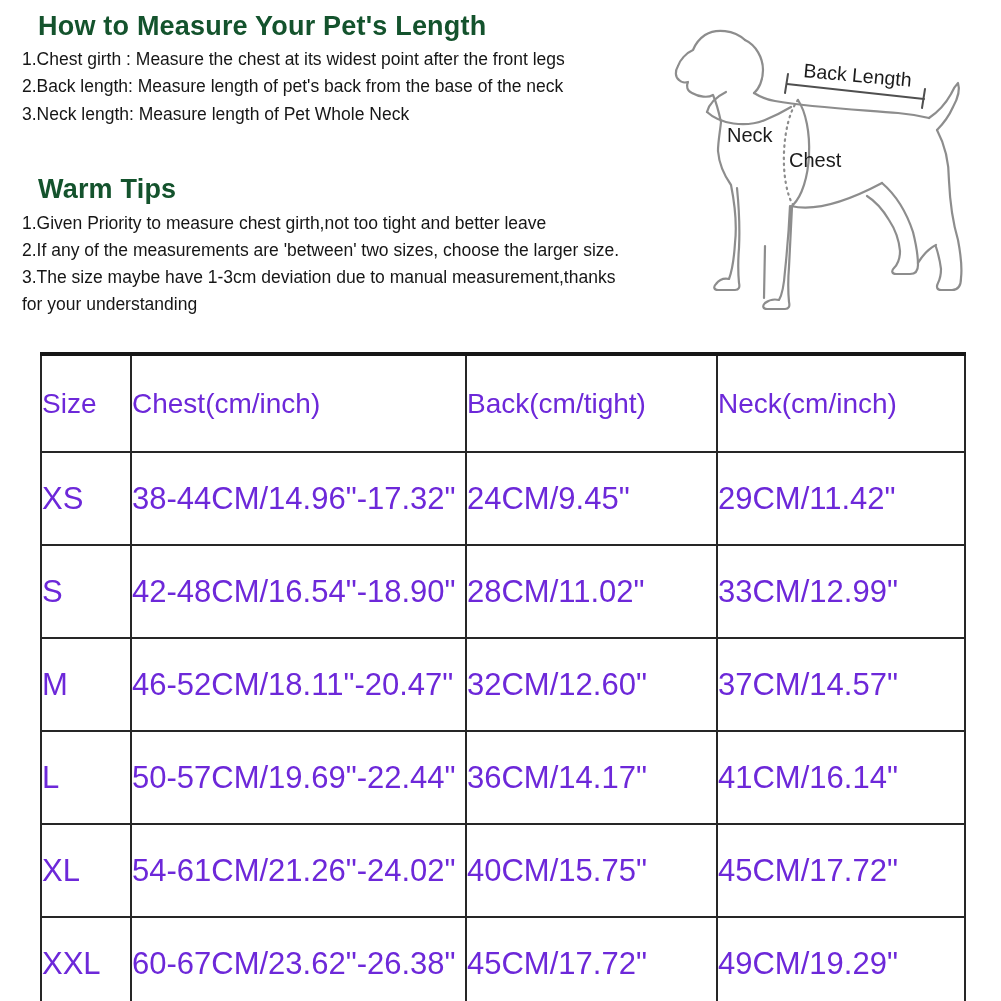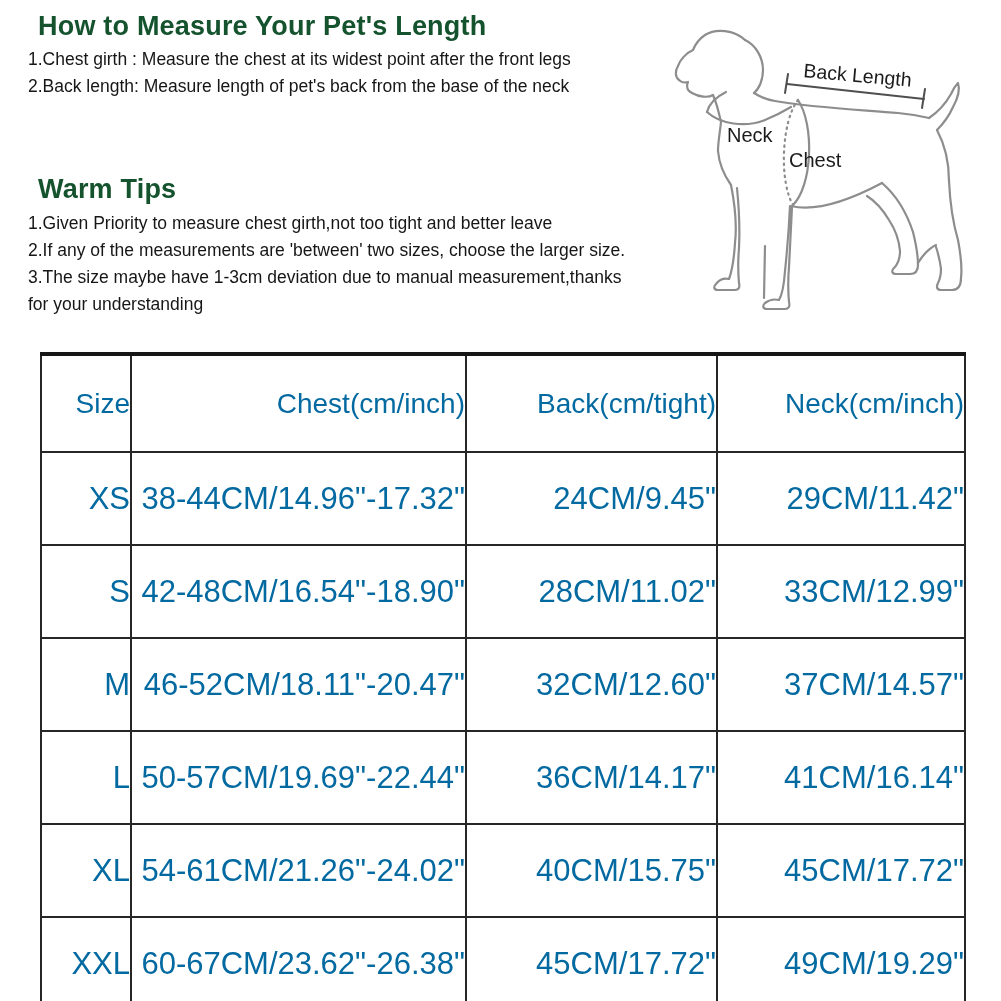--- a/index.html
+++ b/index.html
@@ -6,51 +6,52 @@
   #canvas{
     position:relative;width:1001px;height:1001px;background:#ffffff;
     font-family:"Liberation Sans",sans-serif;color:#141414;overflow:hidden;
   }
   .sec-title{
     position:absolute;left:22px;font-size:27px;font-weight:bold;color:#14532d;
     white-space:nowrap;letter-spacing:.2px;margin-left:16px;
   }
   #howto-title{top:11px;}
   #tips-title{top:174px;}
-  .text-block{position:absolute;left:28px;font-size:17.5px;color:#161616;white-space:nowrap;}
+  .text-block{position:absolute;left:22px;font-size:17.5px;color:#161616;white-space:nowrap;}
   #howto-lines{top:46px;line-height:27.4px;}
   #tips-lines{top:210px;line-height:27px;}
   #dog-diagram{position:absolute;left:650px;top:20px;width:351px;height:330px;}
   #dog-diagram svg{display:block;}
   .sketch{stroke:#8d8d8d;stroke-width:2.2;fill:none;stroke-linecap:round;stroke-linejoin:round;}
   .dim{stroke:#4f4f4f;stroke-width:2;fill:none;stroke-linecap:round;}
   .dog-label{font-family:"Liberation Sans",sans-serif;font-size:20px;fill:#1b1b1b;}
   .dog-label-rot{font-family:"Liberation Sans",sans-serif;font-size:19.5px;fill:#1b1b1b;}
   #size-table{
     position:absolute;left:40px;top:352px;width:924px;
     border-collapse:collapse;table-layout:fixed;
     border-top:4px solid #161616;border-bottom:4px solid #161616;
     border-left:2px solid #262626;border-right:2px solid #262626;
   }
   #size-table th,#size-table td{
-    border:2px solid #262626;text-align:right;vertical-align:middle;
-    color:#0369a1;padding:0;overflow:hidden;white-space:nowrap;
+    border:2px solid #262626;text-align:left;vertical-align:middle;
+    color:#6d28d9;padding:0;overflow:hidden;white-space:nowrap;
   }
   #size-table th{font-weight:normal;font-size:28px;height:95px;}
   #size-table td{font-size:31px;height:91px;}
 </style>
 </head>
 <body>
 
 <div id="canvas">
 
   <div id="howto-title" class="sec-title">How to Measure Your Pet's Length</div>
   <div id="howto-lines" class="text-block">
     <div>1.Chest girth : Measure the chest at its widest point after the front legs</div>
     <div>2.Back length: Measure length of pet's back from the base of the neck</div>
+    <div>3.Neck length: Measure length of Pet Whole Neck</div>
   </div>
 
   <div id="tips-title" class="sec-title">Warm Tips</div>
   <div id="tips-lines" class="text-block">
     <div>1.Given Priority to measure chest girth,not too tight and better leave</div>
     <div>2.If any of the measurements are 'between' two sizes, choose the larger size.</div>
     <div>3.The size maybe have 1-3cm deviation due to manual measurement,thanks</div>
     <div>for your understanding</div>
   </div>
 

